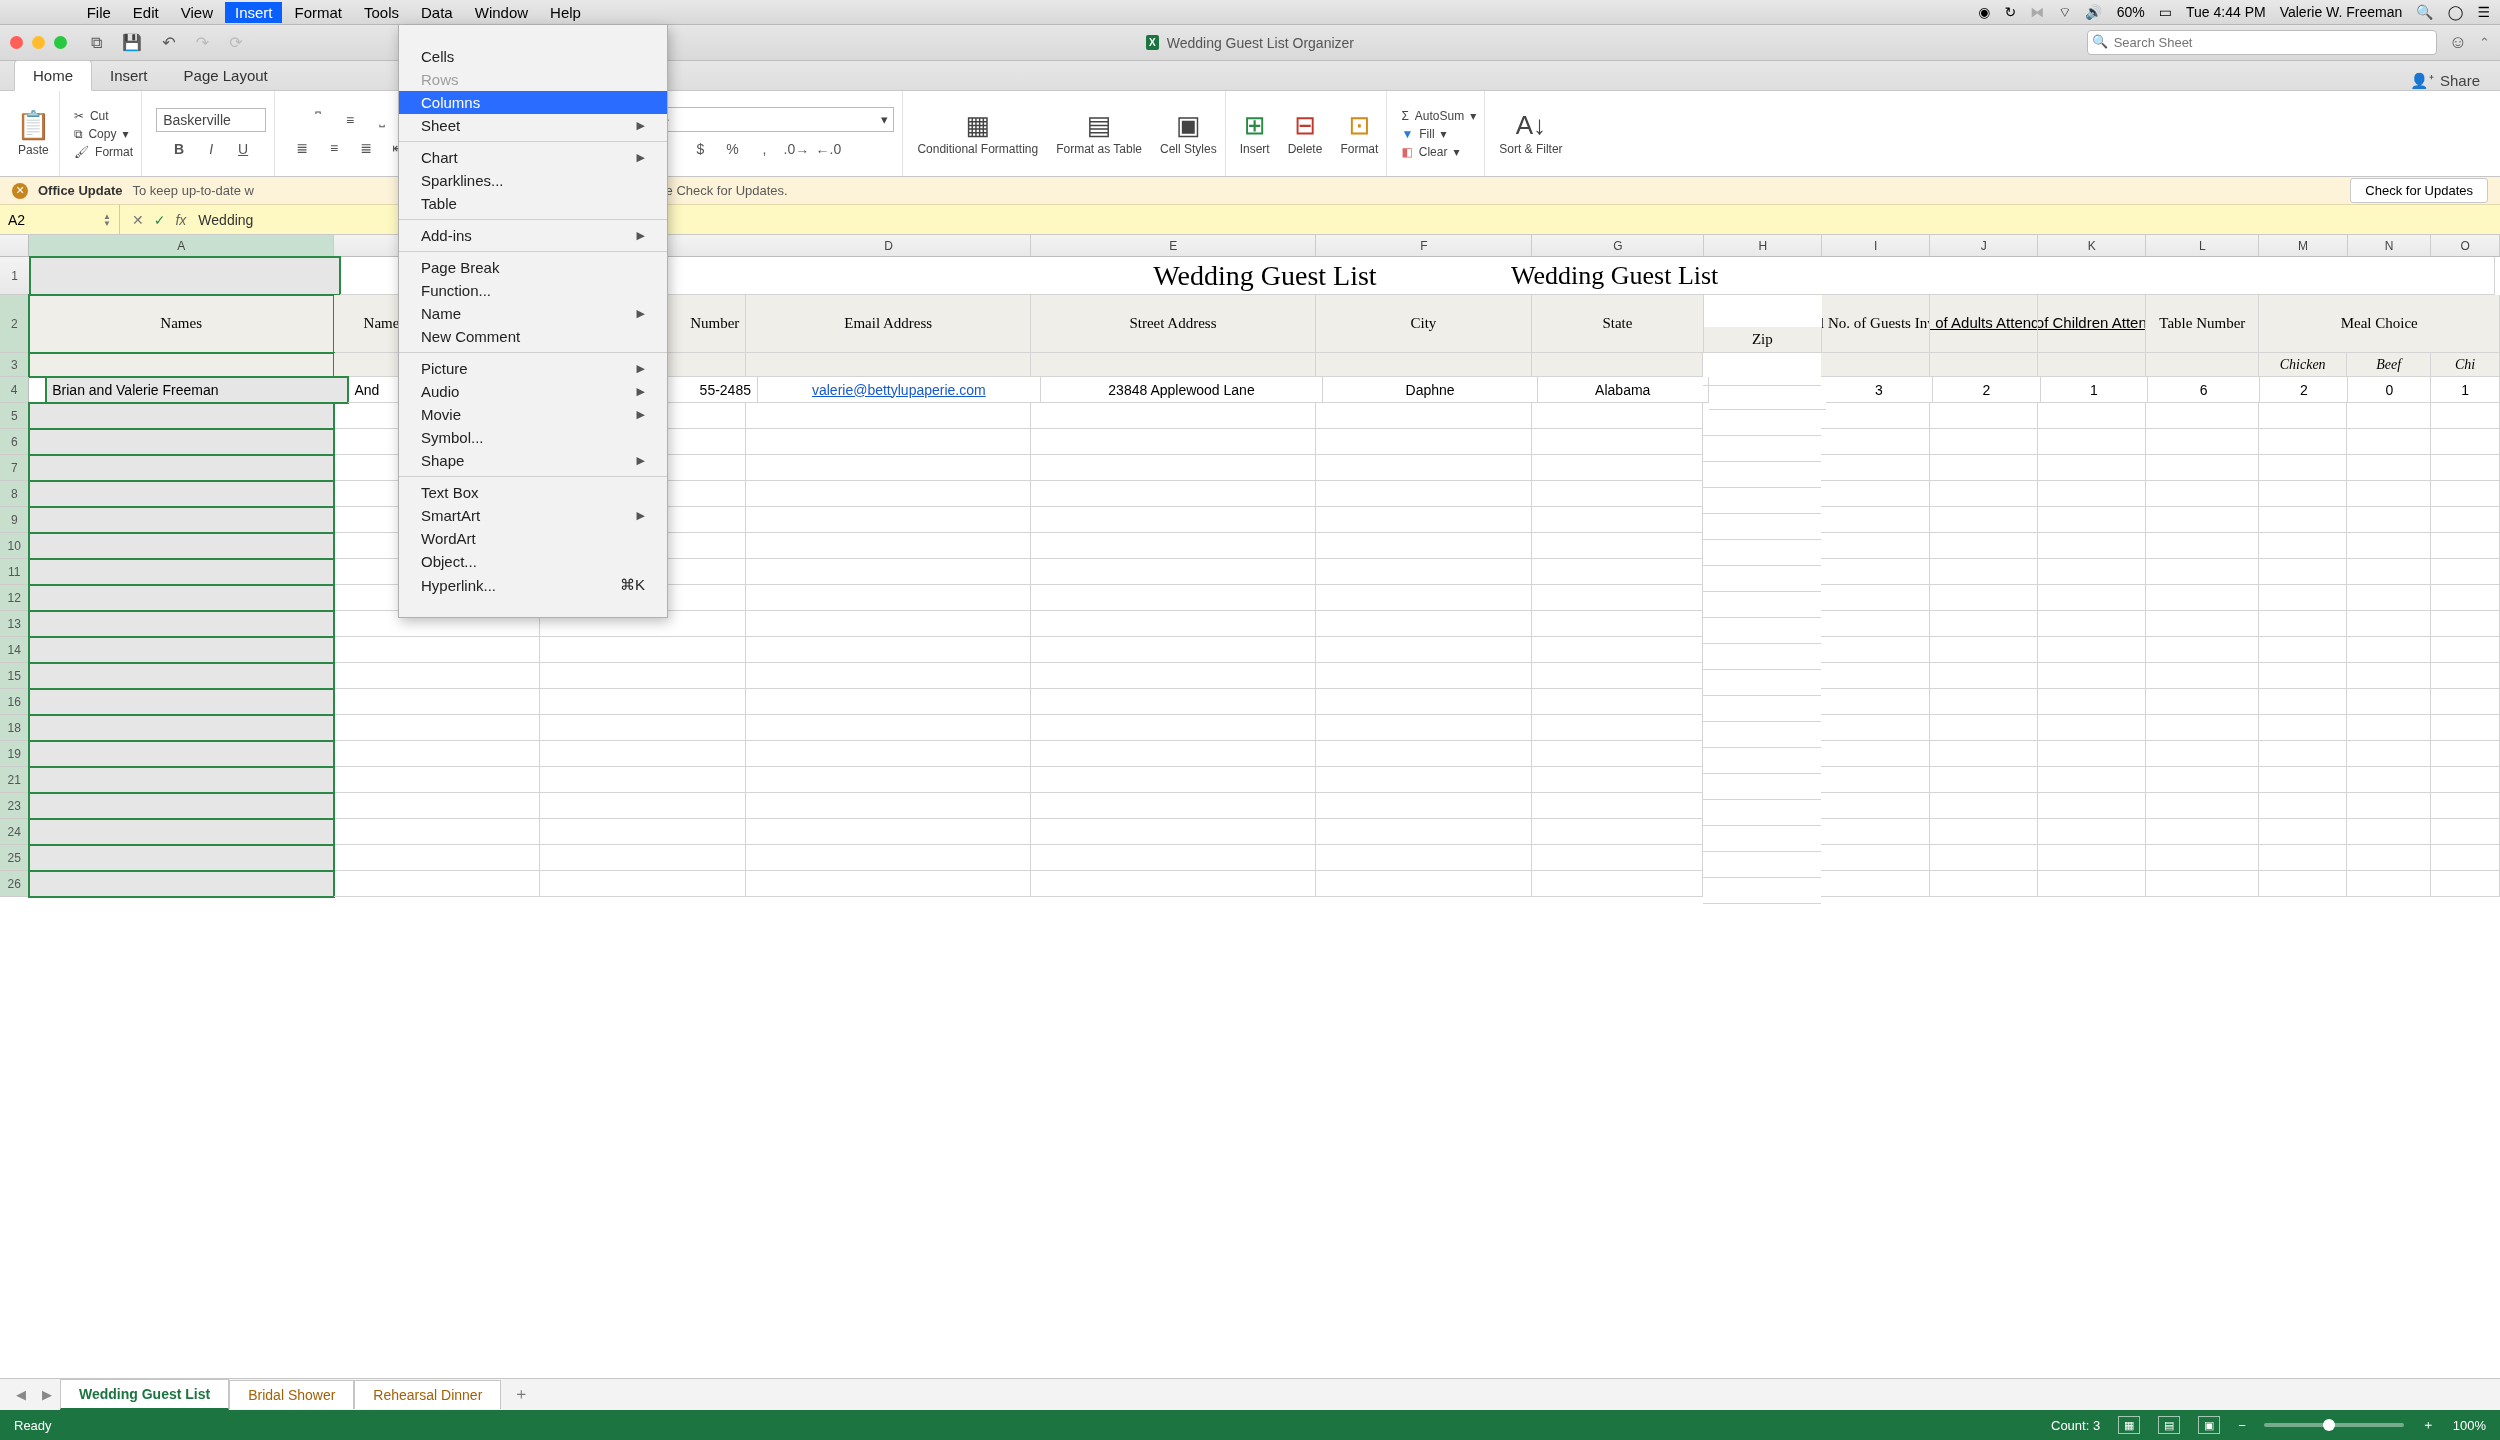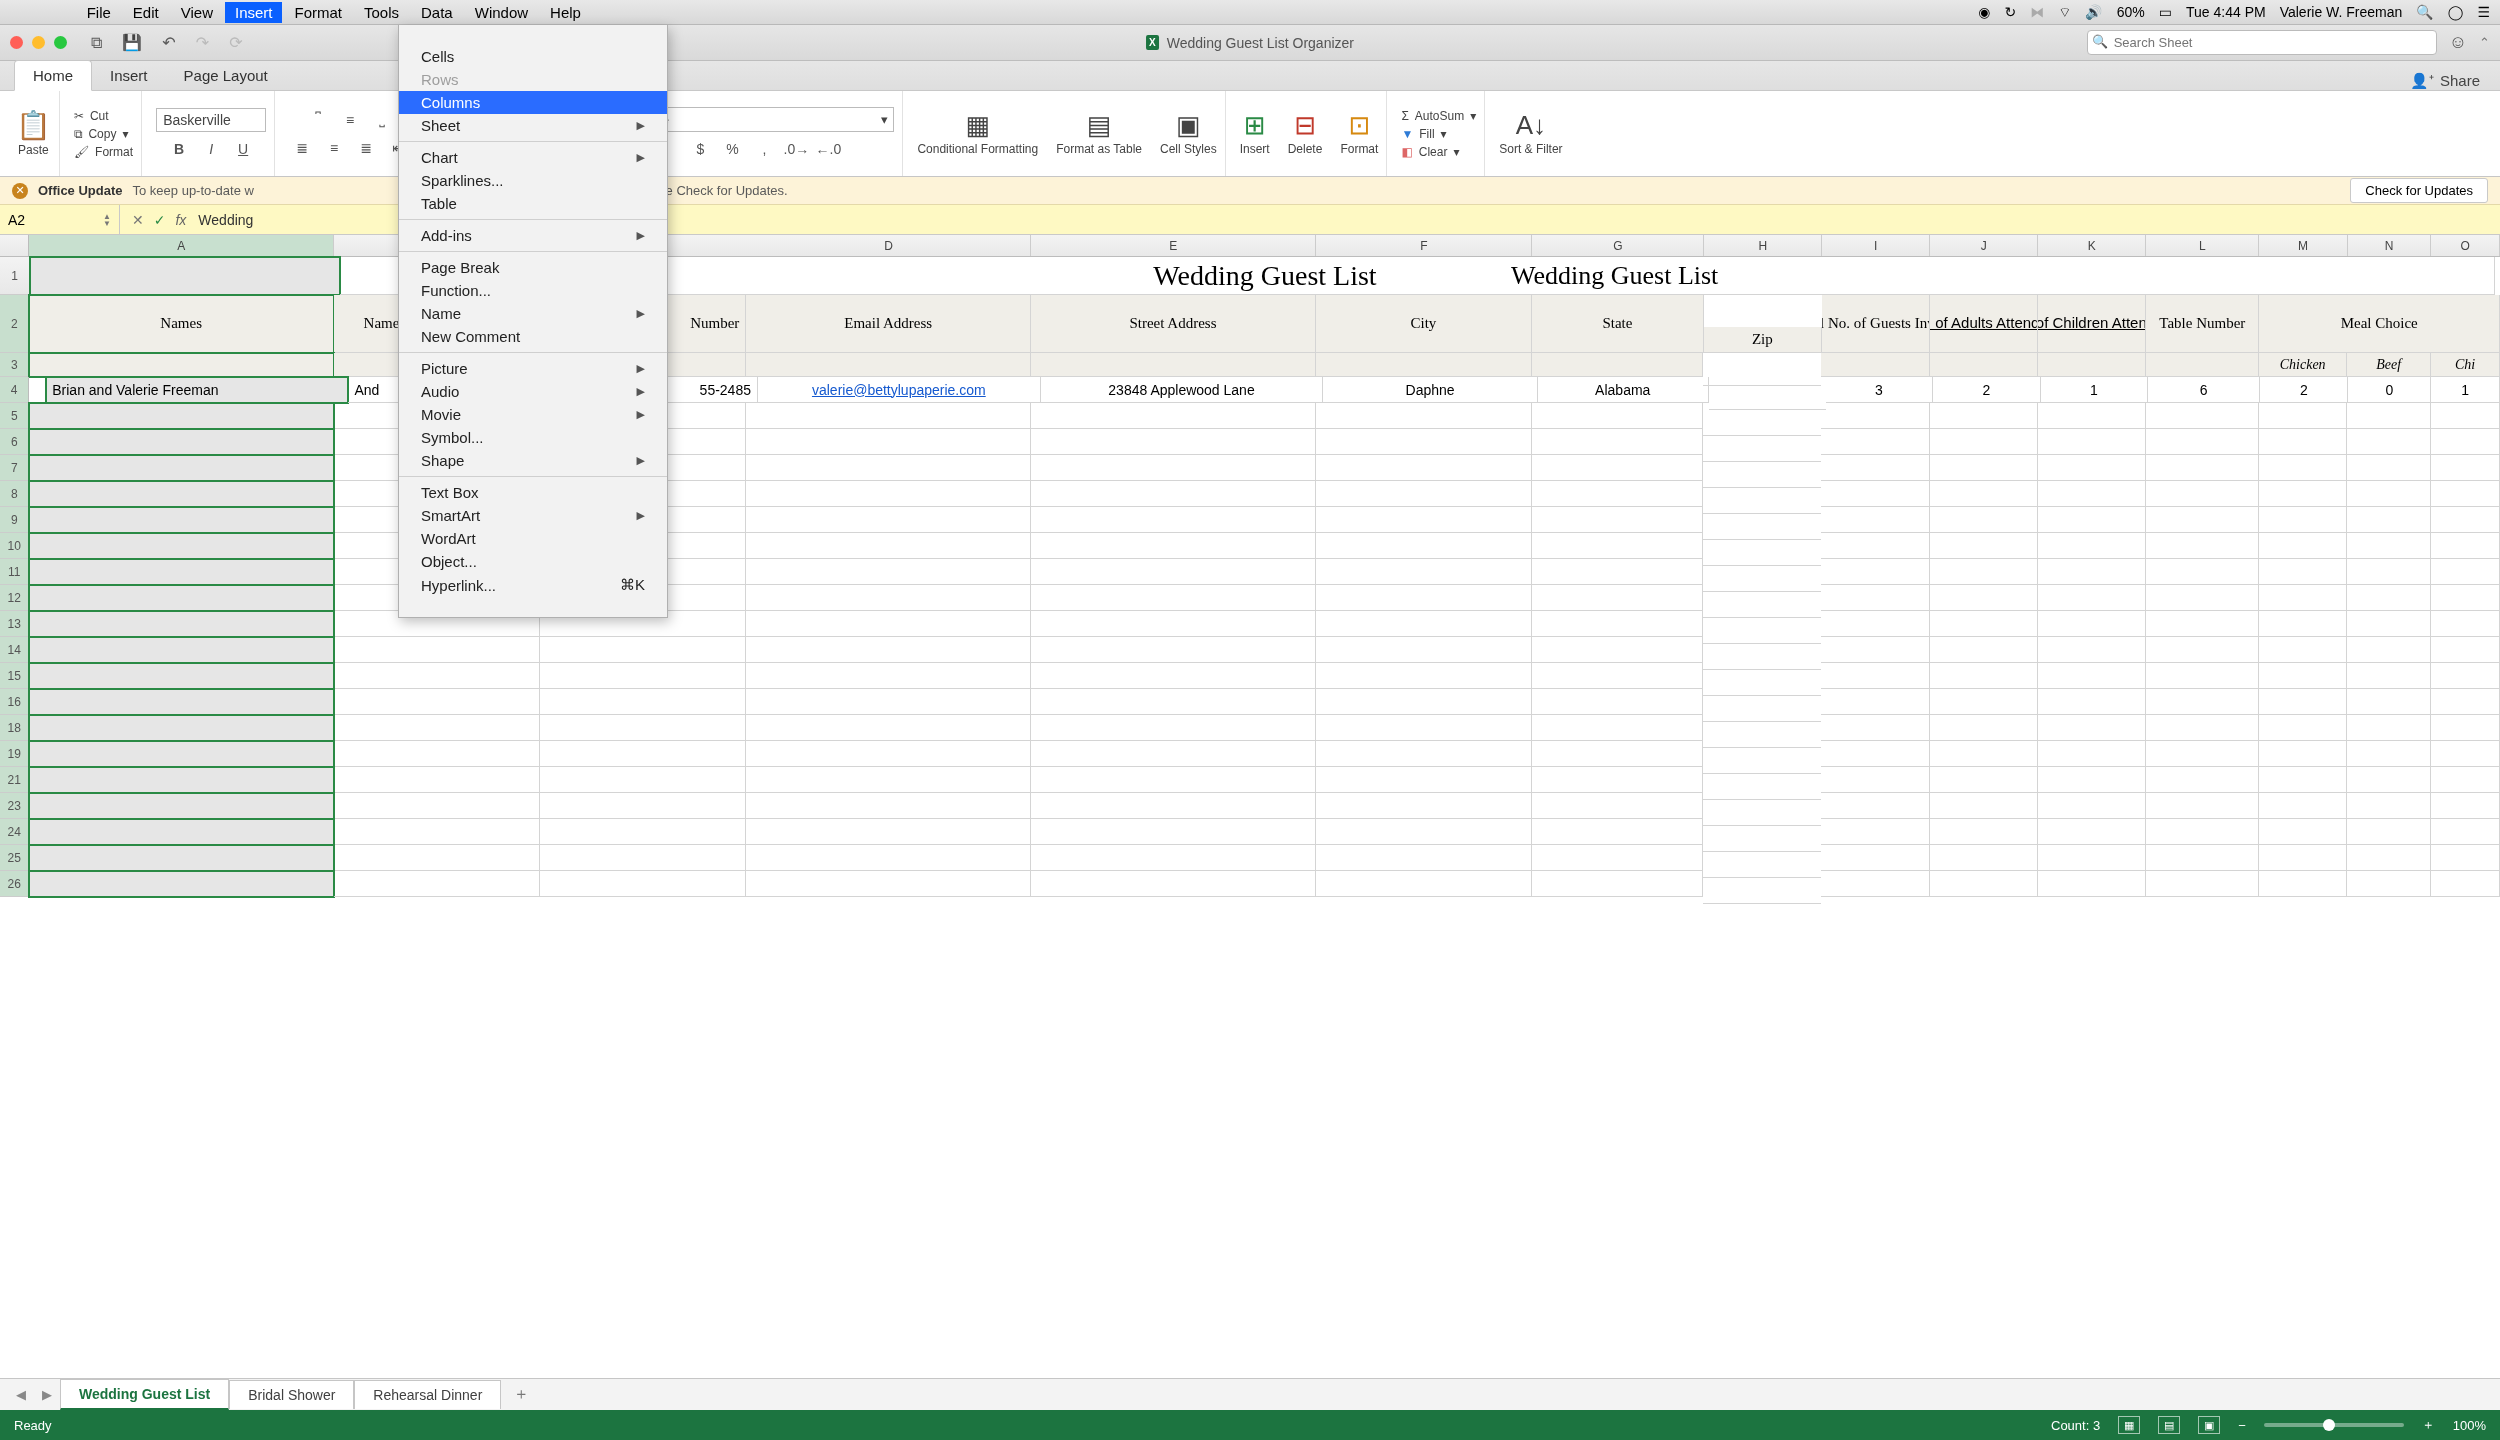--- a/index.html
+++ b/index.html
@@ -86,21 +86,21 @@
 .row.header3 .cell{background:#f0eee8;font-style:italic;font-family:Georgia,serif;}
 .row.title .cell{font-family:"Baskerville",Georgia,serif;font-size:26px;}
 .col-A{width:310px;} .col-B{width:210px;} .col-C{width:210px;} .col-D{width:290px;} .col-E{width:290px;} .col-F{width:220px;} .col-G{width:175px;} .col-H{width:120px;margin-top:32px;} .col-I{width:110px;} .col-J{width:110px;} .col-K{width:110px;} .col-L{width:115px;} .col-M{width:90px;} .col-N{width:85px;} .col-O{width:70px;}
 .selcol{background:#e6e6e6;}
 .selborder{outline:2px solid #2a8a45; outline-offset:-1px;}
 .link{color:#1559cf;text-decoration:underline;}
 
 
 .sheettabs{height:32px;background:#f3f3f3;border-top:1px solid #c6c6c6;display:flex;align-items:center;padding:0 8px;gap:0;}
 .sheettabs .nav{color:#888;padding:0 8px;font-size:13px;}
-.sheettabs .stab{padding:6px 18px;border:1px solid #c6c6c6;border-bottom:none;background:#fff;font-size:14px;color:#404040;border-radius:0;}
+.sheettabs .stab{padding:6px 18px;border:1px solid #c6c6c6;border-bottom:none;background:#fff;font-size:14px;color:#a16207;border-radius:0;}
 .sheettabs .stab.active{color:#1c7440;font-weight:600;border-bottom:2px solid #1c7440;background:#fff;}
 .sheettabs .addtab{padding:4px 12px;color:#777;font-size:16px;}
 
 
 .statusbar{height:30px;background:#1c7440;color:#fff;display:flex;align-items:center;padding:0 14px;font-size:13px;}
 .statusbar .right{margin-left:auto;display:flex;align-items:center;gap:18px;}
 .statusbar .vbtn{width:22px;height:18px;border:1px solid rgba(255,255,255,.6);display:flex;align-items:center;justify-content:center;font-size:11px;}
 .statusbar .zoom-track{width:140px;height:4px;background:rgba(255,255,255,.4);position:relative;border-radius:2px;}
 .statusbar .zoom-thumb{position:absolute;left:42%;top:-4px;width:12px;height:12px;border-radius:50%;background:#fff;}
 

